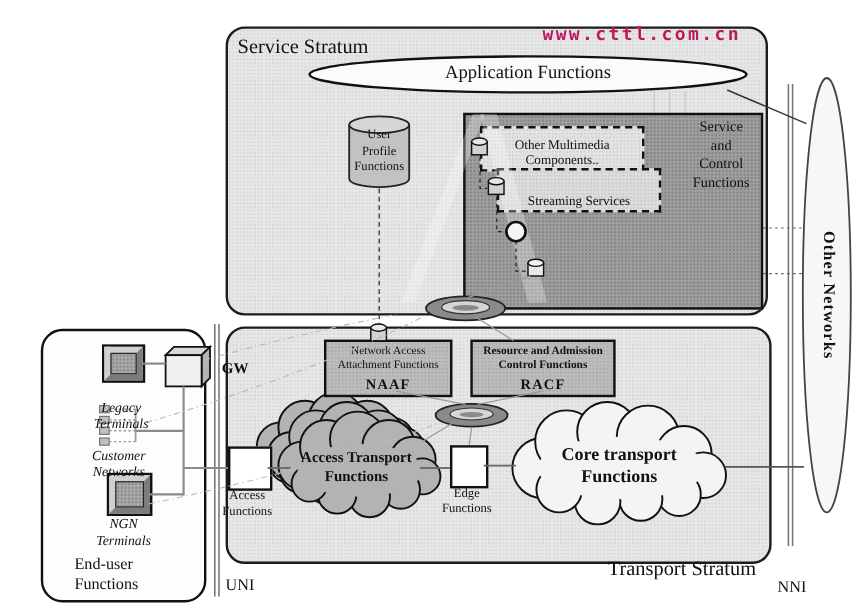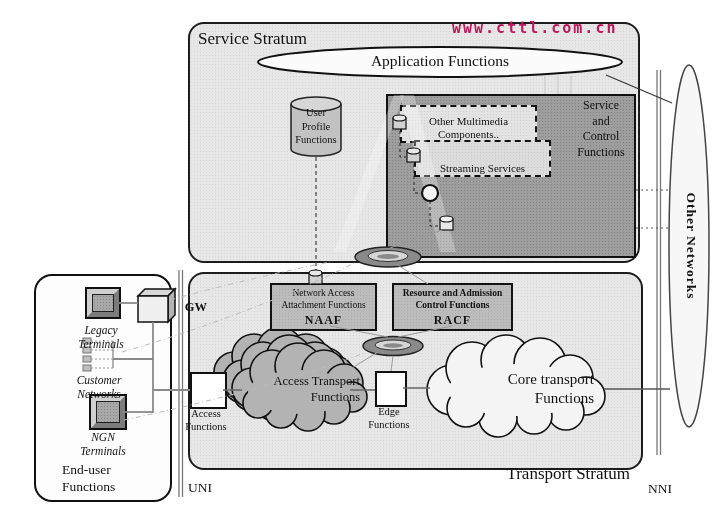--- a/index.html
+++ b/index.html
@@ -22,21 +22,21 @@
   .comp.solid{border:2px solid #111;}
   .ctrlbox{background-color:#bcbcbc;
     background-image:radial-gradient(rgba(0,0,0,0.09) 1px, transparent 1px);
     background-size:3px 3px;border:2px solid #111;text-align:center;
     font-size:9.5px;line-height:1.25;padding-top:3px;}
   .ctrlbox b{display:block;font-size:12px;letter-spacing:1px;margin-top:1px;}
   .sq{background:#fff;border:2px solid #111;}
   .lbl{font-size:10.5px;line-height:1.2;text-align:center;}
   .ital{font-style:italic;font-size:11.5px;line-height:1.25;text-align:center;}
   .big{font-weight:normal;font-size:17px;}
-  .cloudlbl{font-weight:normal;text-align:right;line-height:1.25;}
+  .cloudlbl{font-weight:bold;text-align:center;line-height:1.25;}
   .term{border:2px solid #111;background:#e6e6e6;}
   .term .bevel{width:100%;height:100%;box-sizing:border-box;border:5px outset #d0d0d0;}
   .term .screen{width:100%;height:100%;box-sizing:border-box;border:1px solid #222;
     background-color:#a8a8a8;
     background-image:radial-gradient(rgba(0,0,0,0.2) 1px, transparent 1px);
     background-size:3px 3px;}
   .url{font-family:"DejaVu Sans Mono","Liberation Mono",monospace;
     font-weight:bold;color:#be185d;font-size:15px;letter-spacing:2px;}
   svg{position:absolute;left:0;top:0;}
   .z1{z-index:1}.z2{z-index:2}.z3{z-index:3}.z4{z-index:4}.z5{z-index:5}
@@ -275,21 +275,21 @@
 Functions</div>
   <div class="abs z5 lbl pre" style="left:363px;top:406px;width:52px;">Edge
 Functions</div>
   <div class="abs z5 cloudlbl pre" style="left:234px;top:374px;width:126px;font-size:12.5px;">Access Transport
 Functions</div>
   <div class="abs z5 cloudlbl pre" style="left:438px;top:370px;width:156px;font-size:15px;">Core transport
 Functions</div>
   <div class="abs z5 big" style="left:460px;top:464px;width:170px;text-align:right;">Transport Stratum</div>
 
   <div class="abs z5" style="left:139px;top:300px;width:28px;text-align:right;font-size:12.5px;font-weight:bold;margin-left:40px;">GW</div>
-  <div class="abs z5 ital pre" style="left:68px;top:323px;width:66px;font-style:italic;">Legacy
+  <div class="abs z5 ital pre" style="left:68px;top:333px;width:66px;font-style:italic;">Legacy
 Terminals</div>
   <div class="abs z5 ital pre" style="left:66px;top:373px;width:66px;">Customer
 Networks</div>
   <div class="abs z5 ital pre" style="left:70px;top:430px;width:66px;">NGN
 Terminals</div>
   <div class="abs z5 pre" style="left:62px;top:462px;width:90px;font-size:13.5px;line-height:1.25;">End-user
 Functions</div>
 
   <div class="abs z5" style="left:188px;top:480px;font-size:13.5px;">UNI</div>
   <div class="abs z5" style="left:648px;top:445px;font-size:13.5px;margin-top:36px;">NNI</div>

